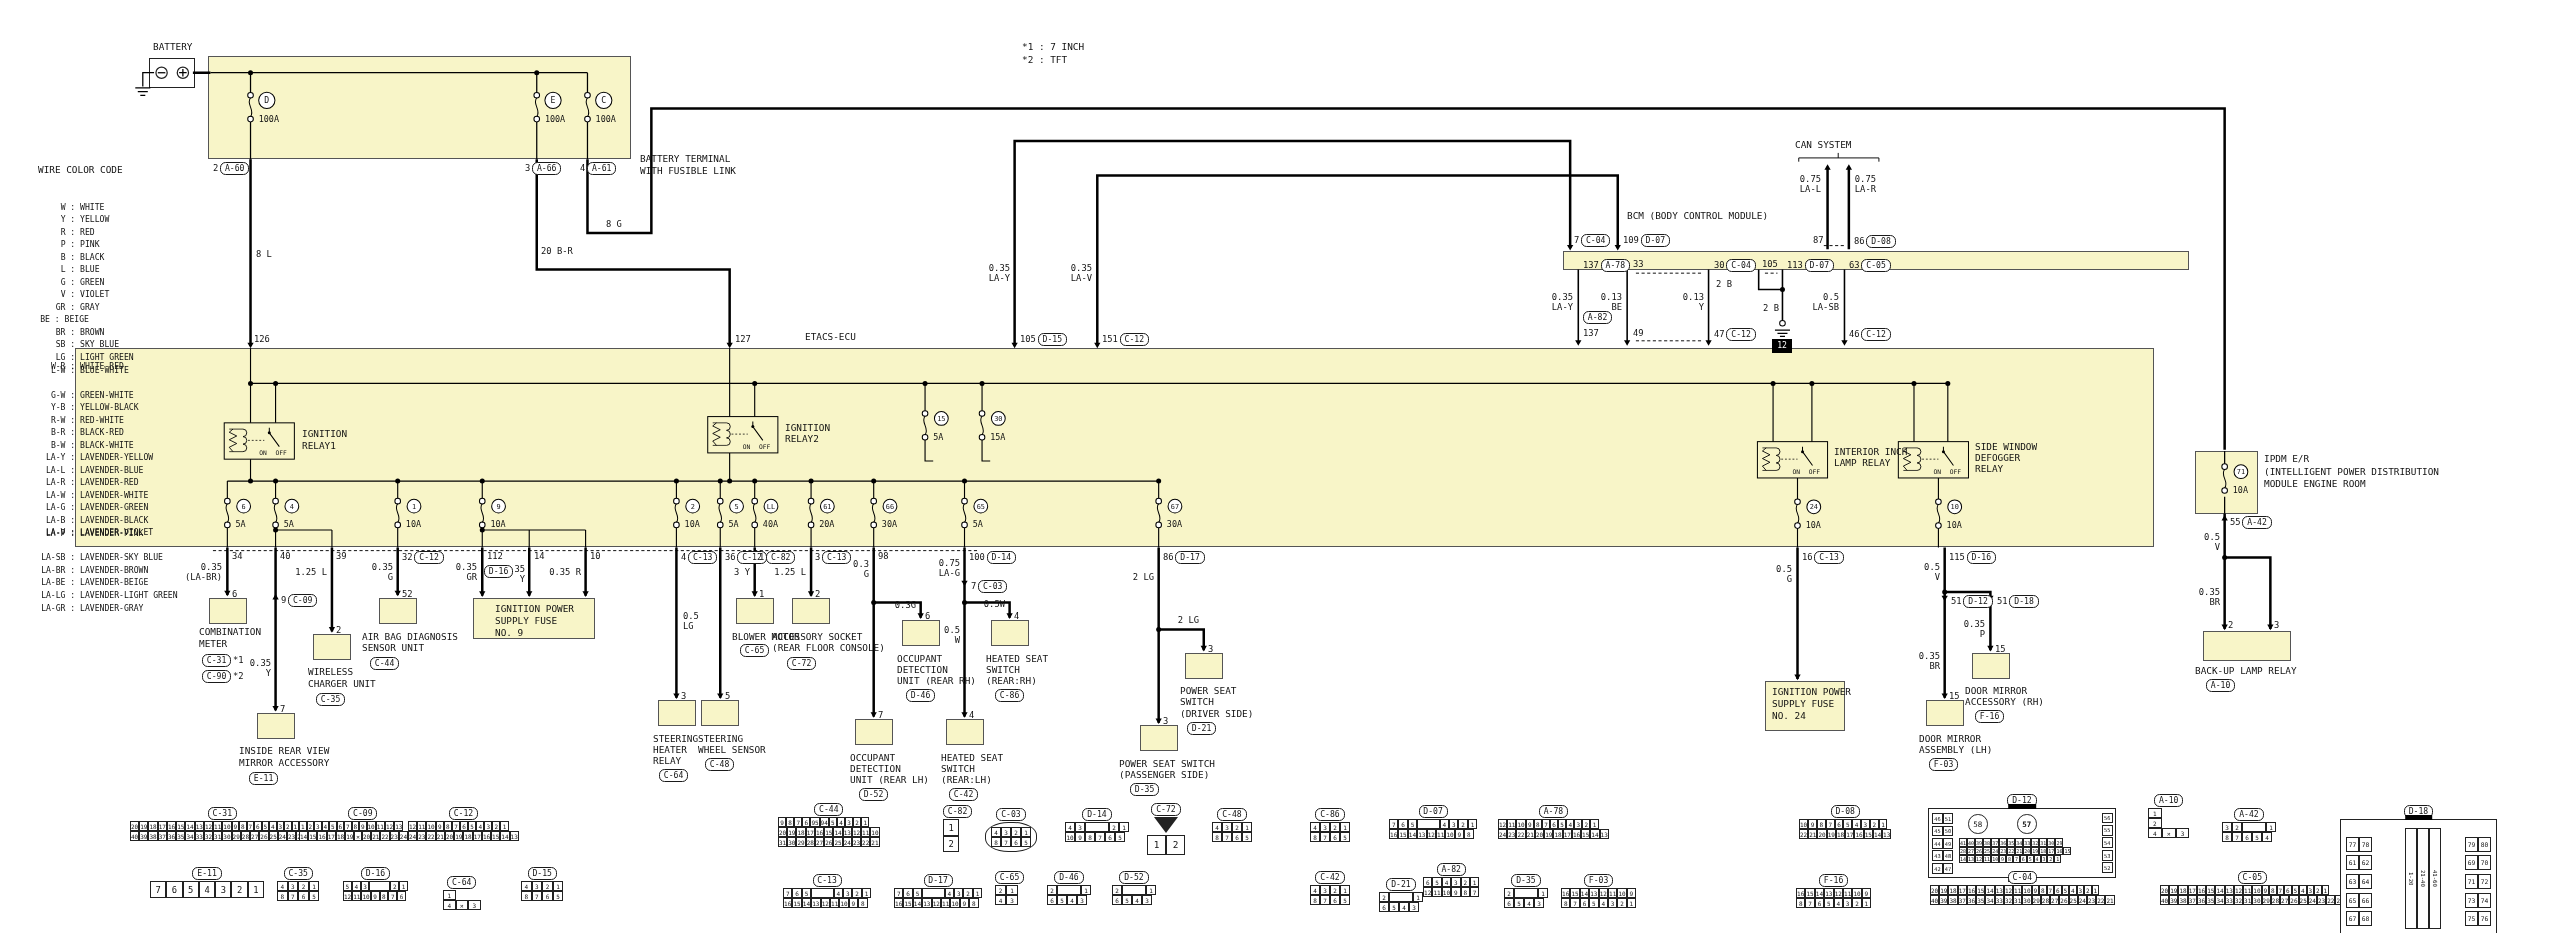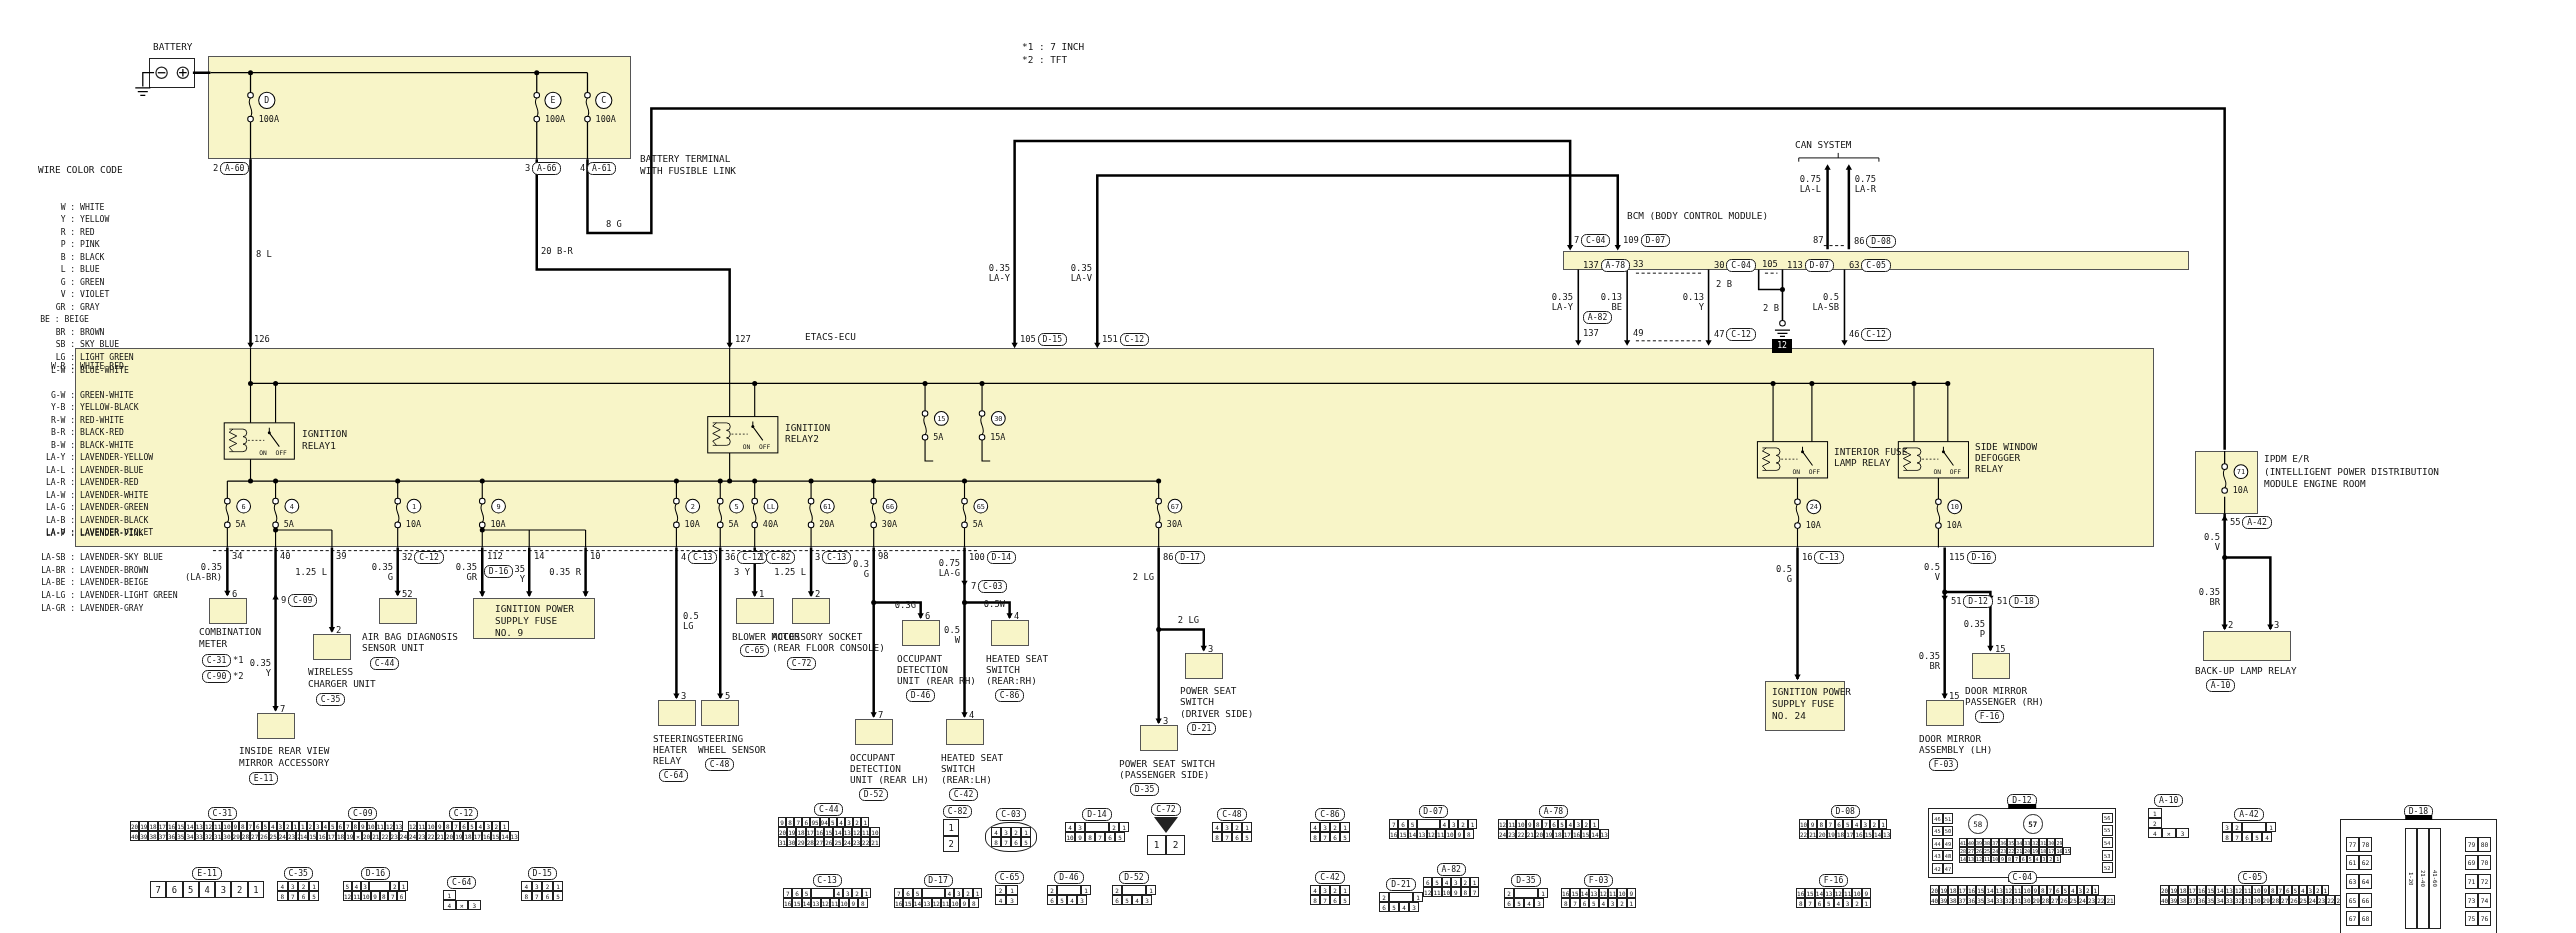--- a/index.html
+++ b/index.html
@@ -371,21 +371,21 @@
   <div class="t" style="left:2264px;top:453px">IPDM E/R</div>
   <div class="t" style="left:2264px;top:466px">(INTELLIGENT POWER DISTRIBUTION</div>
   <div class="t" style="left:2264px;top:478px">MODULE ENGINE ROOM</div>
   <div class="gbox" style="left:1772px;top:339px;width:20px;height:13.8px;line-height:13.8px">12</div>
 
   <div id="gen">
       <div class="t" style="left:302px;top:428px">IGNITION</div>
       <div class="t" style="left:302px;top:440px">RELAY1</div>
       <div class="t" style="left:785px;top:422px">IGNITION</div>
       <div class="t" style="left:785px;top:433px">RELAY2</div>
-      <div class="t" style="left:1834px;top:446px">INTERIOR FUSE</div>
+      <div class="t" style="left:1834px;top:446px">INTERIOR INCH</div>
       <div class="t" style="left:1834px;top:457px">LAMP RELAY</div>
       <div class="t" style="left:1975px;top:441px">SIDE WINDOW</div>
       <div class="t" style="left:1975px;top:452px">DEFOGGER</div>
       <div class="t" style="left:1975px;top:463px">RELAY</div>
       <div class="t small" style="left:17.5px;top:202px"><span style="display: inline-block; width: 48px; text-align: right;">W</span><span> : WHITE</span></div>
       <div class="t small" style="left:17.5px;top:214px"><span style="display: inline-block; width: 48px; text-align: right;">Y</span><span> : YELLOW</span></div>
       <div class="t small" style="left:17.5px;top:227px"><span style="display: inline-block; width: 48px; text-align: right;">R</span><span> : RED</span></div>
       <div class="t small" style="left:17.5px;top:239px"><span style="display: inline-block; width: 48px; text-align: right;">P</span><span> : PINK</span></div>
       <div class="t small" style="left:17.5px;top:252px"><span style="display: inline-block; width: 48px; text-align: right;">B</span><span> : BLACK</span></div>
       <div class="t small" style="left:17.5px;top:264px"><span style="display: inline-block; width: 48px; text-align: right;">L</span><span> : BLUE</span></div>
@@ -784,21 +784,21 @@
         <span class="badge">D-35</span>
       </div>
       <div class="ybox" style="left:1926px;top:700px;width:38px;height:26px"></div>
       <div class="t" style="left:1919px;top:733px">DOOR MIRROR</div>
       <div class="t" style="left:1919px;top:744px">ASSEMBLY (LH)</div>
       <div class="pinlab" style="left:1929px;top:758px">
         <span class="badge">F-03</span>
       </div>
       <div class="ybox" style="left:1972px;top:653px;width:38px;height:26px"></div>
       <div class="t" style="left:1965px;top:685px">DOOR MIRROR</div>
-      <div class="t" style="left:1965px;top:696px">PASSENGER (RH)</div>
+      <div class="t" style="left:1965px;top:696px">ACCESSORY (RH)</div>
       <div class="pinlab" style="left:1975px;top:710px">
         <span class="badge">F-16</span>
       </div>
       <div class="ybox" style="left:2203px;top:631px;width:88px;height:30px"></div>
       <div class="t" style="left:2195px;top:665px">BACK-UP LAMP RELAY</div>
       <div class="pinlab" style="left:2206px;top:679px">
         <span class="badge">A-10</span>
       </div>
       <div class="ybox" style="left:473px;top:598px;width:122px;height:41px"></div>
       <div class="t" style="left:495px;top:603px;z-index:3">IGNITION POWER</div>
@@ -1413,21 +1413,21 @@
           </div>
           <div style="position: absolute; left: 3.1px; top: 41px; display: flex;">
             <span class="cell" style="min-width: 10.6px; height: 10.6px; font-size: 5.3px;">43</span>
             <span class="cell" style="min-width: 10.6px; height: 10.6px; font-size: 5.3px;">48</span>
           </div>
           <div style="position: absolute; left: 3.1px; top: 54px; display: flex;">
             <span class="cell" style="min-width: 10.6px; height: 10.6px; font-size: 5.3px;">42</span>
             <span class="cell" style="min-width: 10.6px; height: 10.6px; font-size: 5.3px;">47</span>
           </div>
           <div class="relcirc" style="left: 39px; top: 5px; width: 17.5px; height: 17.5px;">58</div>
-          <div class="relcirc" style="left: 94px; top: 5px; width: 17.5px; height: 17.5px; font-weight: bold;">57</div>
+          <div class="relcirc" style="left: 88px; top: 5px; width: 17.5px; height: 17.5px; font-weight: bold;">57</div>
           <span class="cell" style="position: absolute; right: 2.5px; top: 3.1px; min-width: 10.6px; height: 10.6px; font-size: 5.3px;">56</span>
           <span class="cell" style="position: absolute; right: 2.5px; top: 15.7px; min-width: 10.6px; height: 10.6px; font-size: 5.3px;">55</span>
           <span class="cell" style="position: absolute; right: 2.5px; top: 28px; min-width: 10.6px; height: 10.6px; font-size: 5.3px;">54</span>
           <span class="cell" style="position: absolute; right: 2.5px; top: 41px; min-width: 10.6px; height: 10.6px; font-size: 5.3px;">53</span>
           <span class="cell" style="position: absolute; right: 2.5px; top: 53px; min-width: 10.6px; height: 10.6px; font-size: 5.3px;">52</span>
           <div style="position: absolute; left: 30px; top: 29px;">
             <div class="crow">
               <span class="cell" style="min-width: 6.9px; height: 8.1px; font-size: 5px;">41</span>
               <span class="cell" style="min-width: 6.9px; height: 8.1px; font-size: 5px;">40</span>
               <span class="cell" style="min-width: 6.9px; height: 8.1px; font-size: 5px;">39</span>

